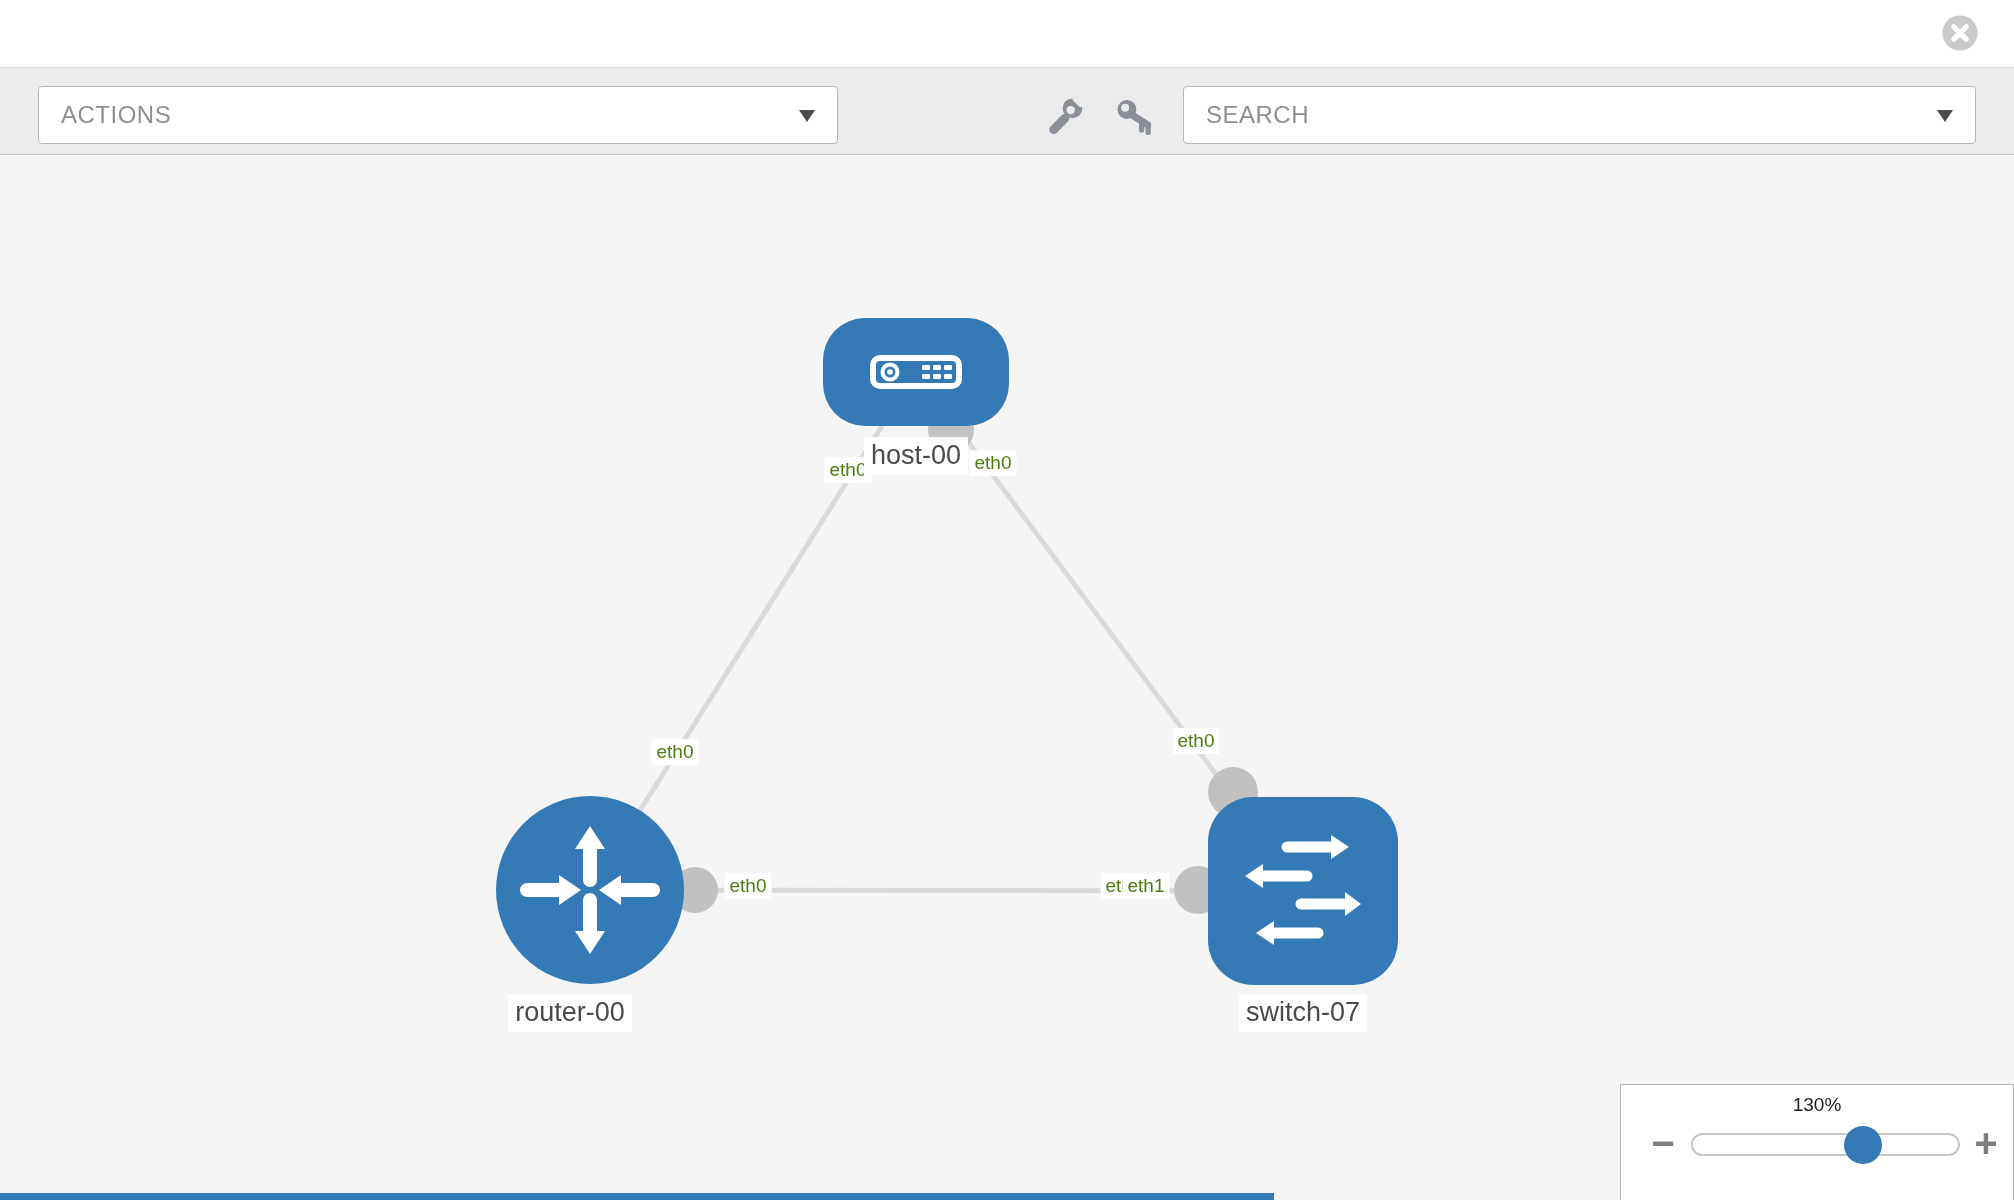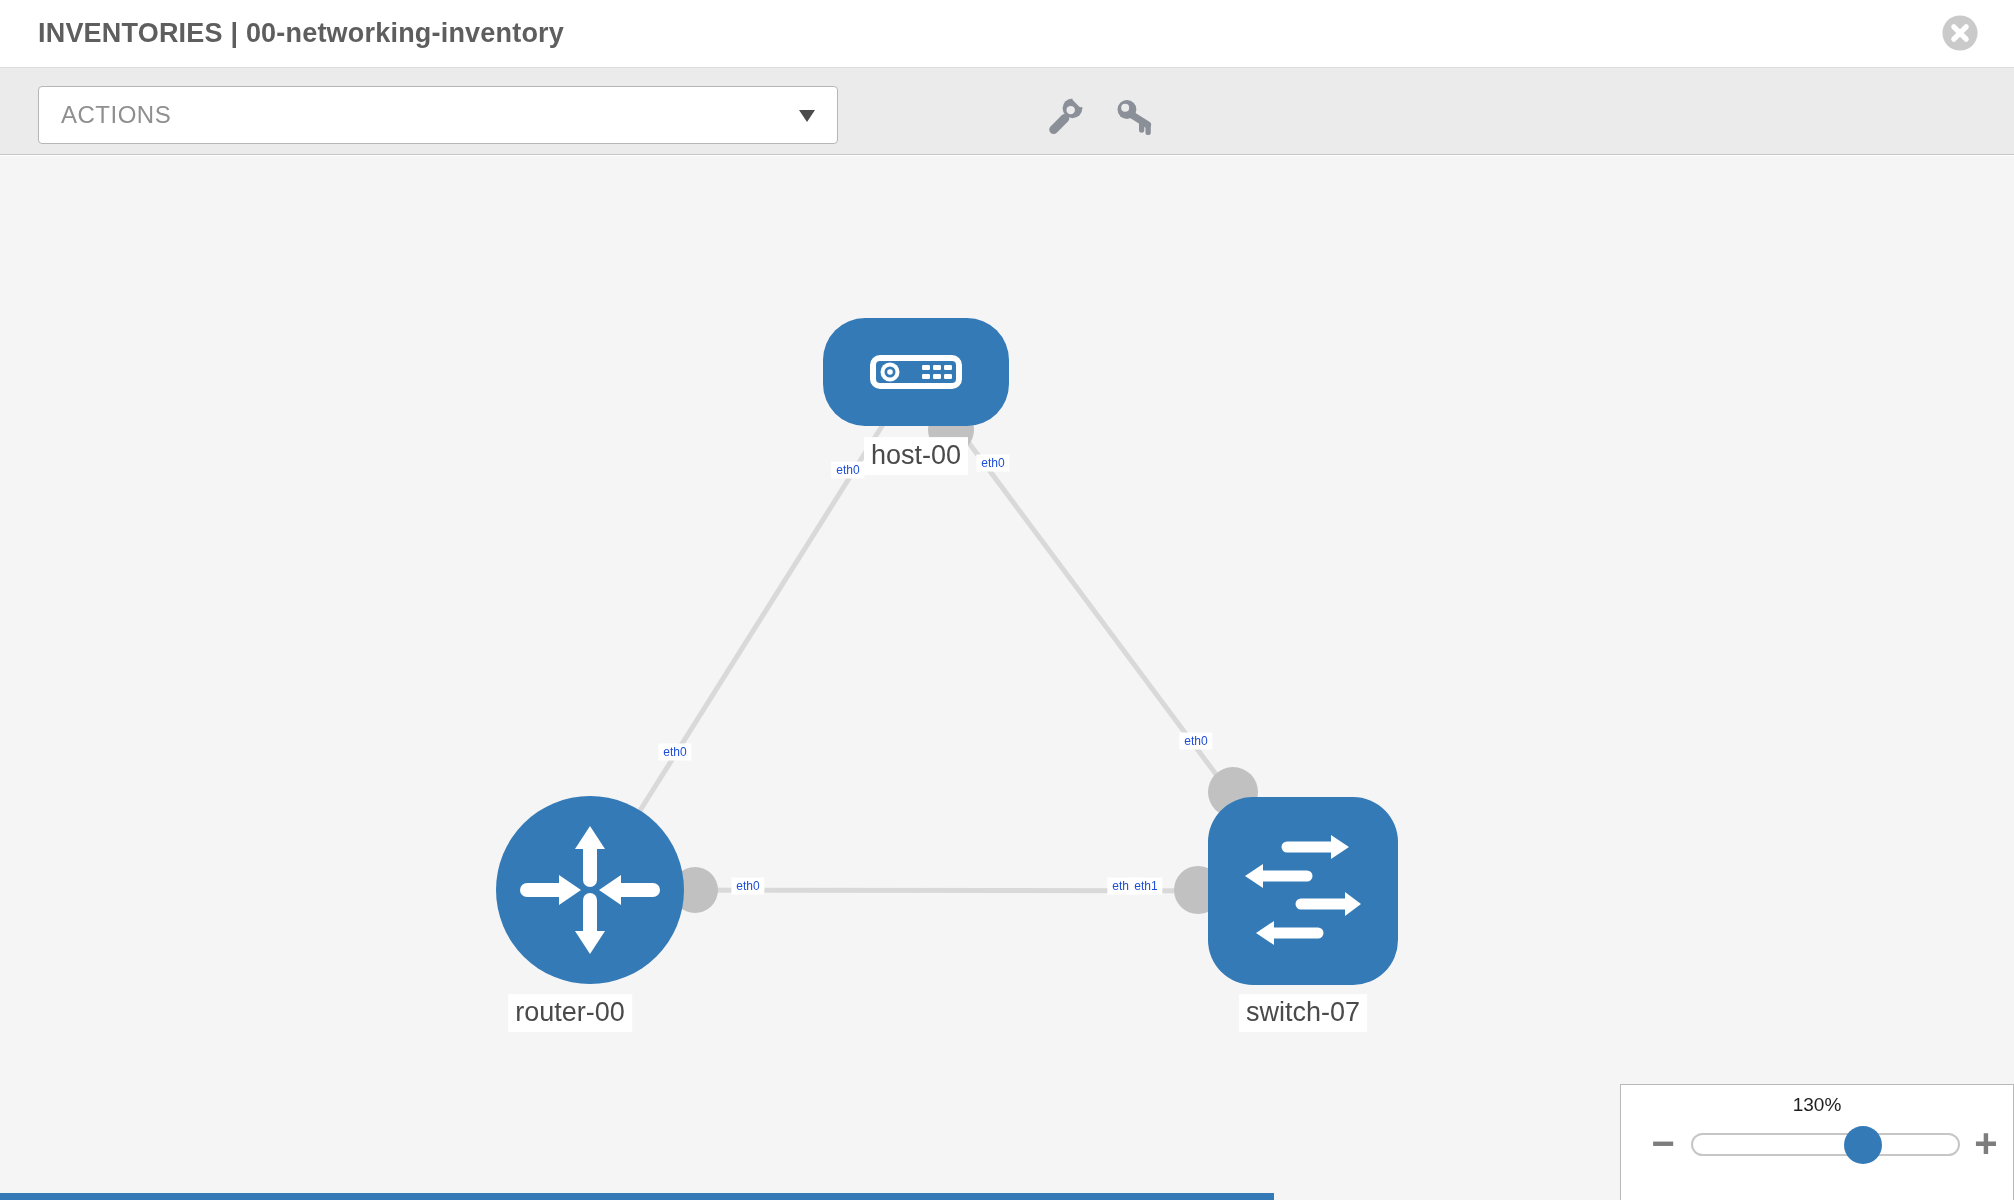--- a/index.html
+++ b/index.html
@@ -29,21 +29,21 @@
   .tool-btn.key{left:1114px}
 
   
   .canvas{position:absolute;top:156px;left:0;right:0;bottom:0;background:#f5f5f6}
   .topo-svg{position:absolute;top:0;left:0;width:2014px;height:1200px}
   .link{stroke:#d9d9d9;stroke-width:5}
   .iface-dot{fill:#c1c1c1}
   .node-shape{fill:#337ab7}
   .labels{position:absolute;top:0;left:0;width:2014px;height:1200px;pointer-events:none}
   .lbl{position:absolute;transform:translate(-50%,-50%);background:#fff;white-space:nowrap;line-height:1.25}
-  .lbl.iface{font-size:12px;padding:1px 5px;color:#1d4ed8}
+  .lbl.iface{font-size:19px;padding:1px 5px;color:#4d7c0f}
   .lbl.node-label{font-size:27px;padding:2px 7px;color:#4a4a4a}
 
   
   .zoom-panel{position:absolute;left:1620px;top:1084px;width:394px;height:130px;
     background:#fff;border:1px solid #b9b9b9}
   .zoom-level{position:absolute;top:9px;left:0;width:100%;text-align:center;
     font-size:19px;color:#1e1e1e}
   .zoom-minus,.zoom-plus{position:absolute;top:36px;width:44px;height:44px;border:0;
     background:transparent;color:#7d7d7d;font-size:40px;font-weight:700;line-height:44px;
     text-align:center;cursor:pointer;padding:0}
@@ -55,21 +55,20 @@
     background:#337ab7;transform:translate(-50%,-50%);cursor:grab}
 
   .bottom-bar{position:absolute;left:0;top:1193px;width:1274px;height:7px;background:#337ab7}
 </style>
 </head>
 <body>
 
 <div class="screen">
 
   <div class="header">
-    <span class="title">INVENTORIES | 00-networking-inventory</span>
     <button class="close-btn">
       <span>
         <svg width="38" height="38" viewBox="0 0 40 40">
           <circle cx="20" cy="20" r="18.5" fill="#cacaca"></circle>
           <path d="M13.5 13.5 L26.5 26.5 M26.5 13.5 L13.5 26.5" stroke="#fff" stroke-width="5.5" stroke-linecap="round"></path>
         </svg>
       </span>
     </button>
   </div>
 
@@ -95,20 +94,24 @@
         <svg width="40" height="40" viewBox="0 0 34 34">
           <circle cx="11" cy="11.5" r="8" fill="#8a8f98"></circle>
           <circle cx="9.5" cy="10" r="3.4" fill="#ebebeb"></circle>
           <line x1="16" y1="16.5" x2="28.5" y2="24.5" stroke="#8a8f98" stroke-width="6" stroke-linecap="round"></line>
           <line x1="23.5" y1="21.5" x2="23.5" y2="29" stroke="#8a8f98" stroke-width="4.5" stroke-linecap="round"></line>
           <line x1="29" y1="24.5" x2="29" y2="31" stroke="#8a8f98" stroke-width="4.5" stroke-linecap="round"></line>
         </svg>
       </span>
     </button>
 
+    <div class="select search">
+      <span>SEARCH</span>
+      <span class="caret"></span>
+    </div>
   </div>
 
   <div class="canvas"></div>
 
   <svg class="topo-svg" id="topo">
     <defs>
       <g id="icon-host">
         <rect x="-43" y="-14" width="86" height="28" rx="7" fill="none" stroke="#fff" stroke-width="6"></rect>
         <circle cx="-26" cy="0" r="9.5" fill="#fff"></circle>
         <circle cx="-26" cy="0" r="5.5" fill="#337ab7"></circle>

